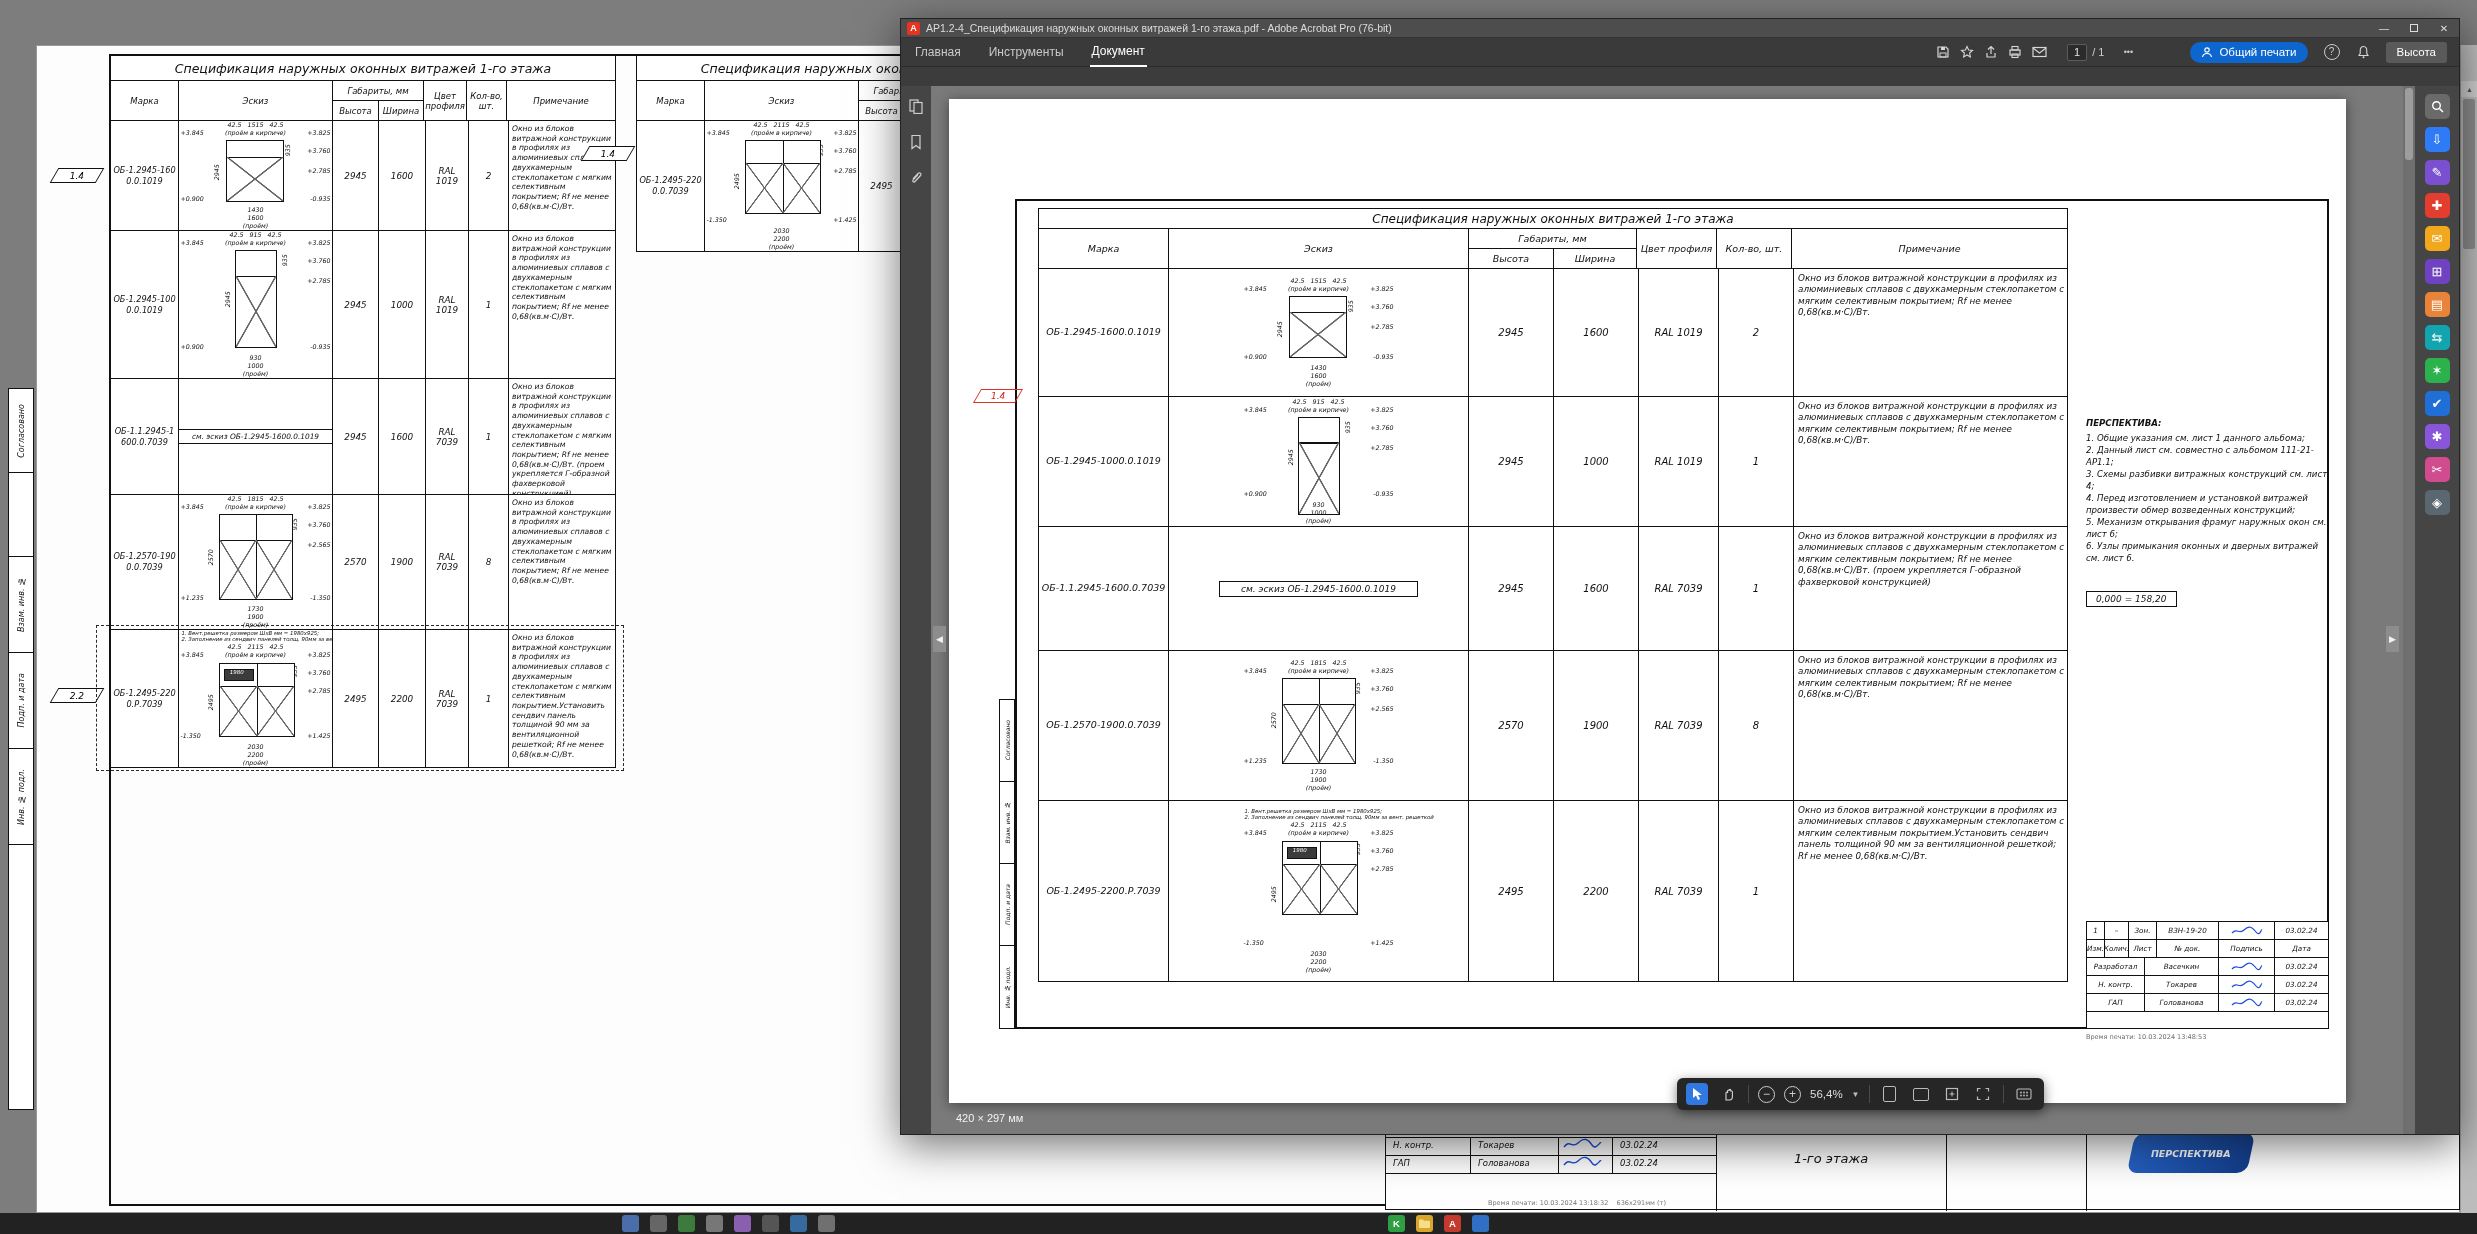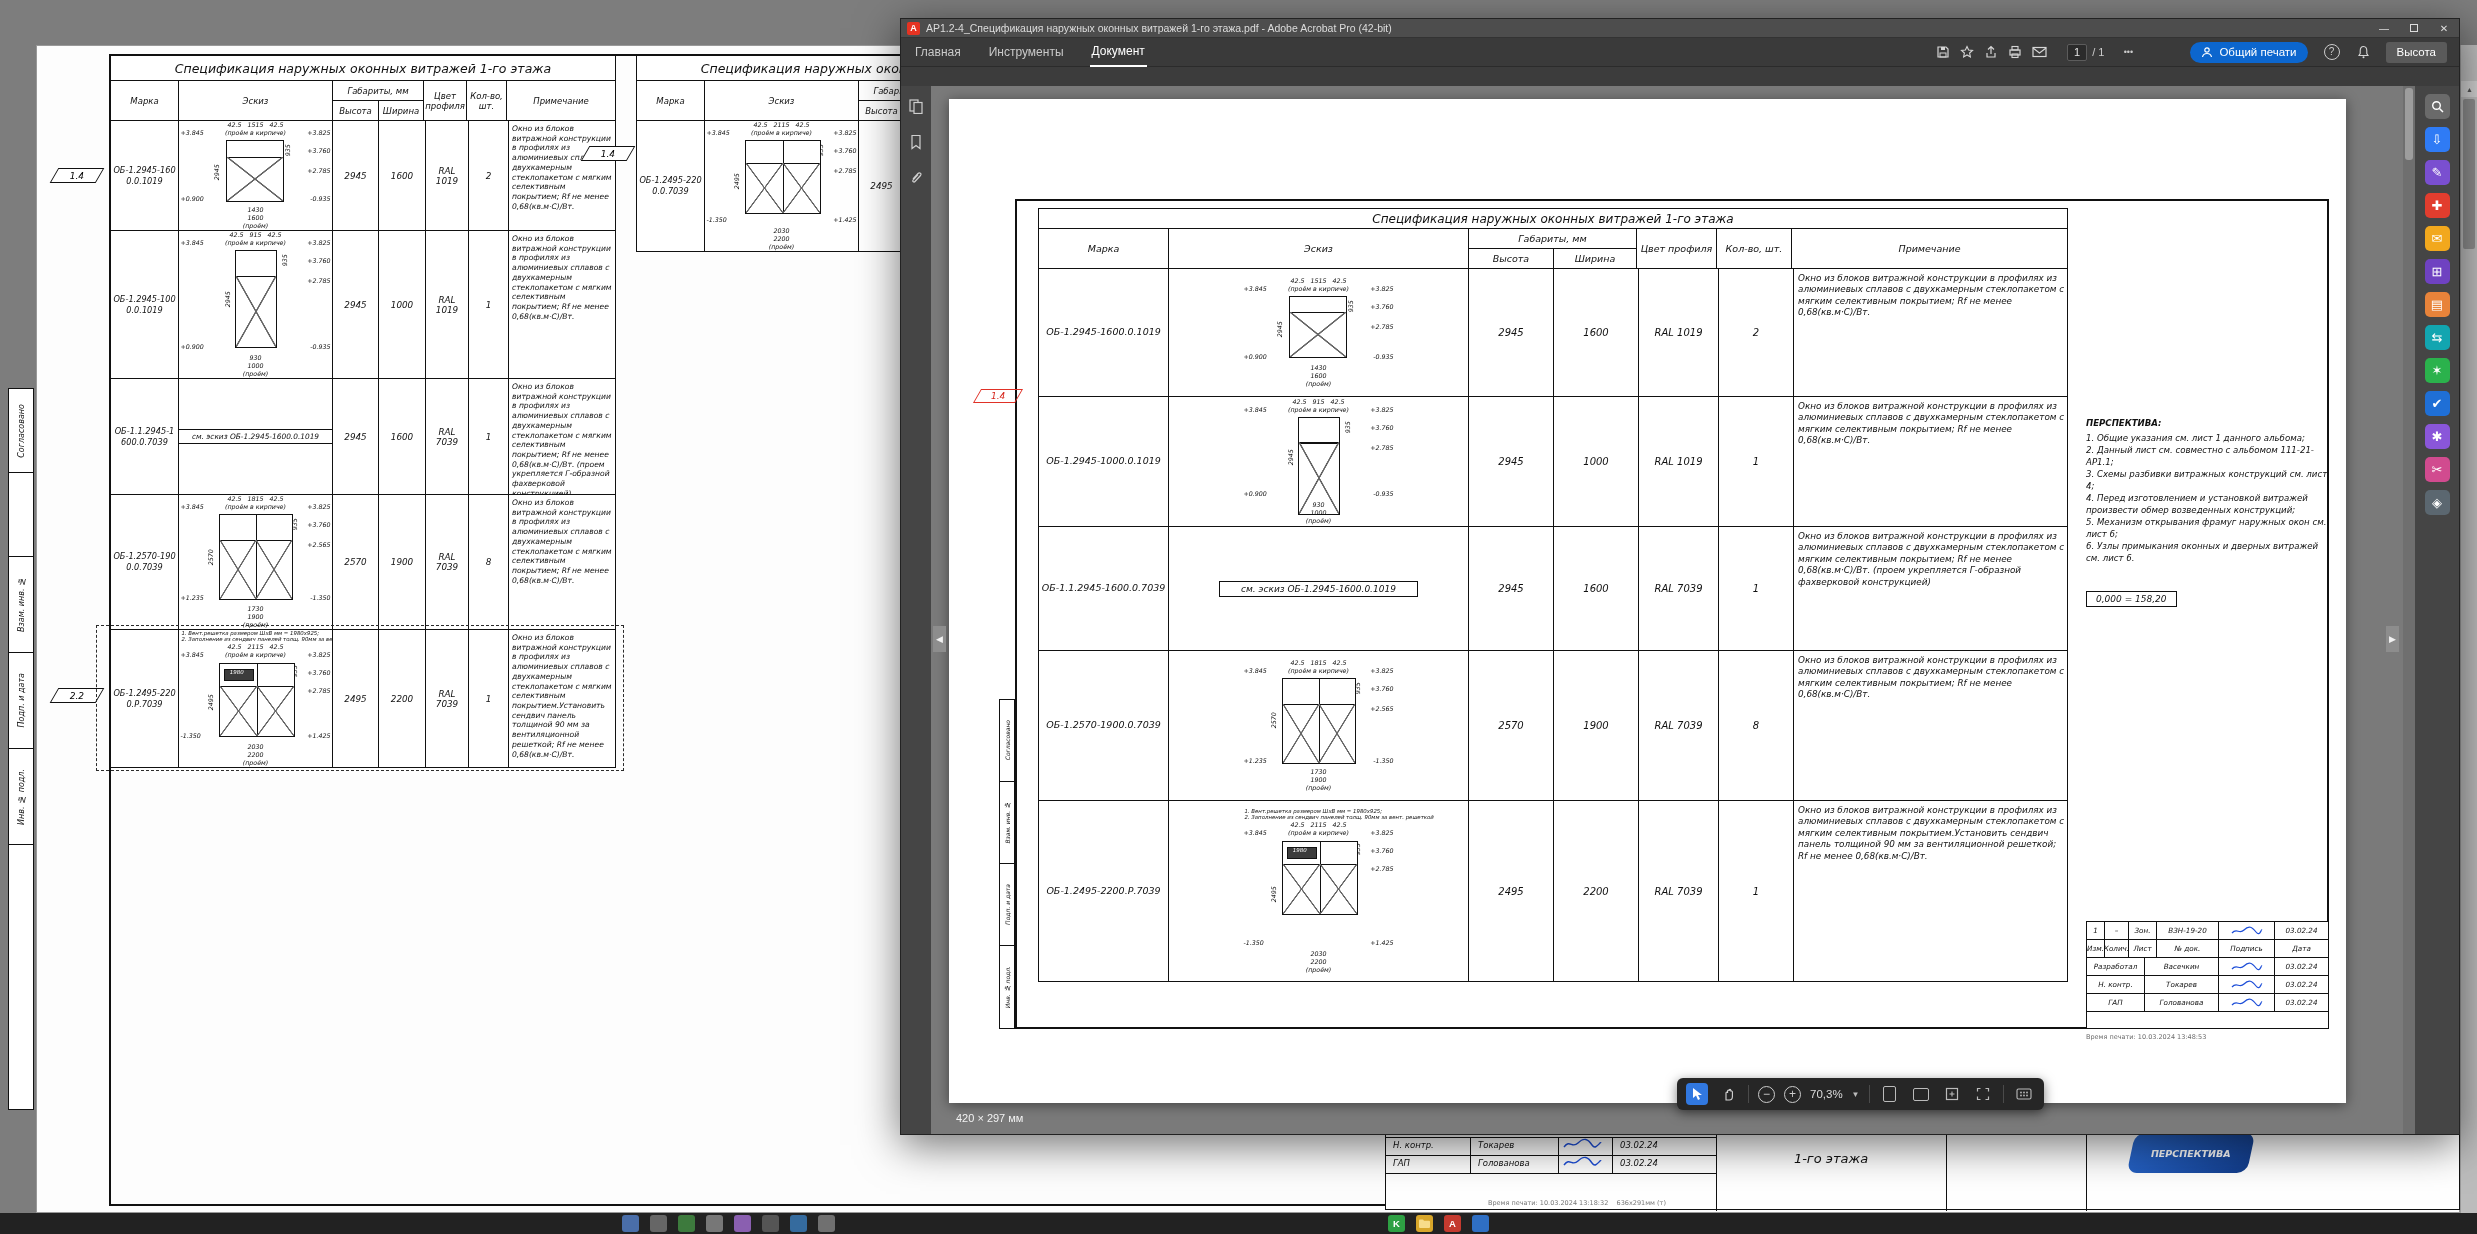--- a/index.html
+++ b/index.html
@@ -416,21 +416,21 @@
   <span class="bst" style="left:330px;width:230px;top:28px;text-align:center;font-size:13px">1-го этажа</span>
   <div class="logo" style="left:745px;top:10px">
       <span>ПЕРСПЕКТИВА</span>
     </div>
   <span class="printnote" style="left:102px;top:76px">Время печати: 10.03.2024 13:18:32&nbsp;&nbsp;&nbsp;&nbsp;636x291мм (т)</span>
 </div>
 
 <div id="acw">
   <div id="tbar">
     <div class="pdfico">A</div>
-    <span style="color:#dcdcdc;white-space:nowrap;overflow:hidden">АР1.2-4_Спецификация наружных оконных витражей 1-го этажа.pdf - Adobe Acrobat Pro (42-bit)</span>
+    <span style="color:#dcdcdc;white-space:nowrap;overflow:hidden">АР1.2-4_Спецификация наружных оконных витражей 1-го этажа.pdf - Adobe Acrobat Pro (76-bit)</span>
     <div style="flex:1"></div>
     <div class="wbtn">—</div>
     <div class="wbtn">
         <span class="maxbox"></span>
       </div>
     <div class="wbtn">✕</div>
   </div>
   <div id="tlbar">
     <div class="tabs">
       <div class="tab">Главная</div>
@@ -781,21 +781,21 @@
             </svg>
           </div>
         <div class="fb">
             <svg width="13" height="14" viewBox="0 0 13 14">
               <path d="M4 13 L4 6 Q4 5 4.8 5 Q5.6 5 5.6 6 L5.6 4 Q5.6 3 6.4 3 Q7.2 3 7.2 4 L7.2 3.4 Q7.2 2.4 8 2.4 Q8.8 2.4 8.8 3.4 L8.8 4.6 Q8.8 4 9.6 4 Q10.4 4 10.4 5 L10.4 9.5 Q10.4 13 7.5 13 Z" fill="none" stroke="#d6d6d6" stroke-width="1.1"></path>
             </svg>
           </div>
         <div class="fdiv"></div>
         <div class="zcirc">−</div>
         <div class="zcirc">+</div>
-        <span>70,3%</span>
+        <span>56,4%</span>
         <span class="caret">▼</span>
         <div class="fdiv"></div>
         <div class="fb">
             <div class="pgic"></div>
           </div>
         <div class="fb">
             <div class="pgic2"></div>
           </div>
         <div class="fb">
             <svg width="14" height="14" viewBox="0 0 14 14">

